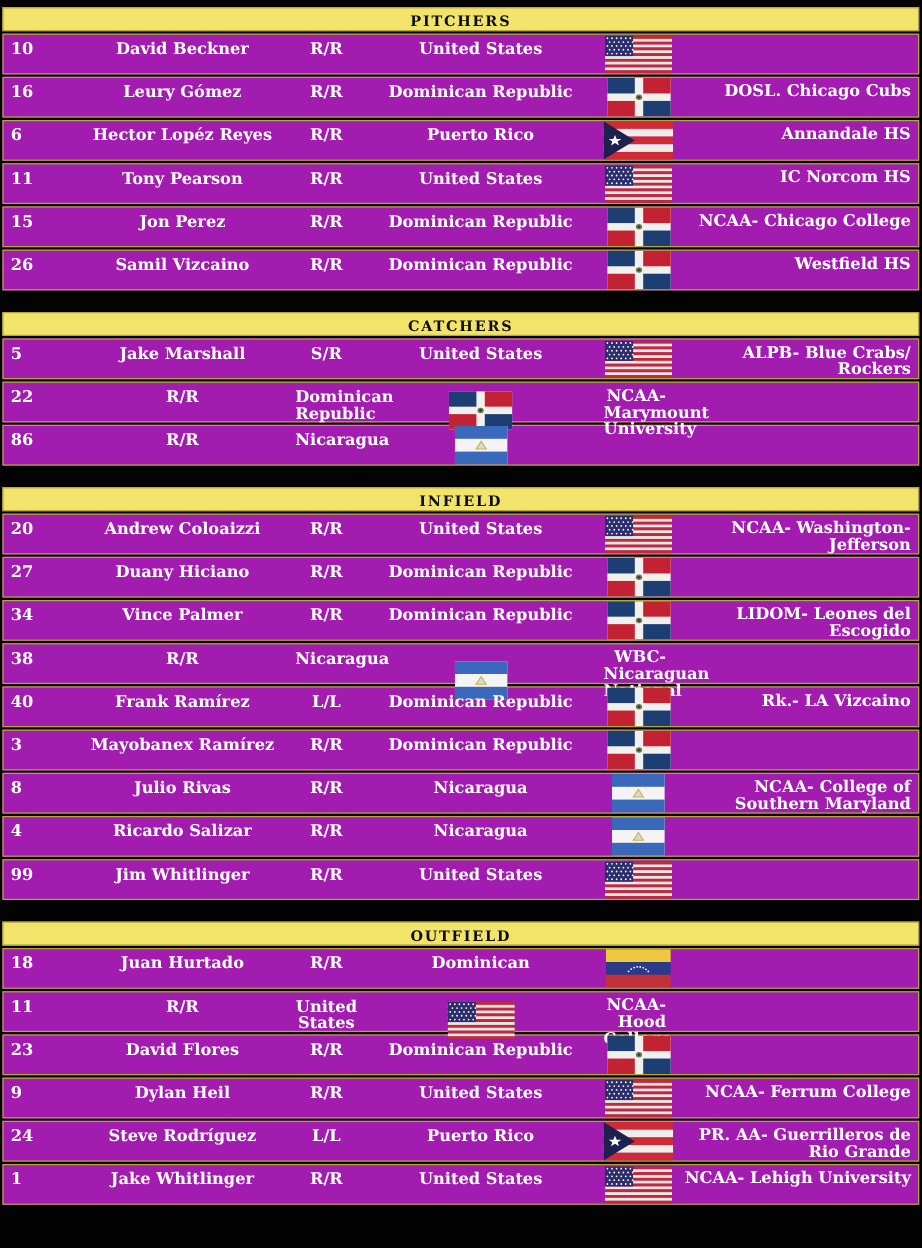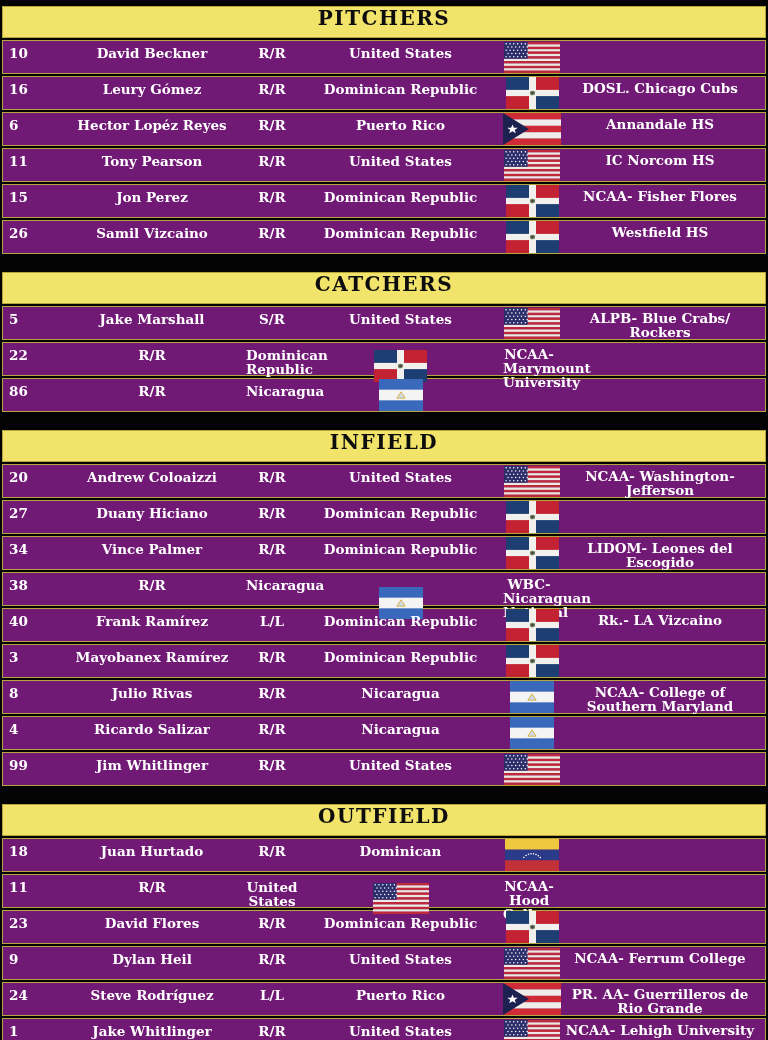--- a/index.html
+++ b/index.html
@@ -8,49 +8,49 @@
     width:768px;height:1040px;
     background:#030303;
     box-sizing:border-box;
     padding:6px 2px 0 2px;
     font-family:"DejaVu Serif", "Liberation Serif", serif;
     overflow:hidden;
   }
   .section{margin-bottom:18px;}
   .section-header{
     box-sizing:border-box;
-    height:32px;
+    height:20px;
     margin-bottom:2px;
     background:var(--header-yellow,#f2e36a);
     border:1px solid var(--gold,#b5a53d);
     text-align:center;
     font-weight:bold;
-    font-size:20px;
+    font-size:12px;
     line-height:22px;
     letter-spacing:1.5px;
     color:#0d0d0d;
   }
   .row{
     box-sizing:border-box;
     height:34px;
     margin-bottom:2px;
-    background:#701a75;
+    background:#a21caf;
     border:1px solid var(--gold,#b5a53d);
     display:grid;
     grid-template-columns:55px 188px 52px 205px 58px 1fr;
     align-items:start;
     color:#fff;
     font-weight:bold;
     font-size:13.5px;
     line-height:14px;
   }
   .cell{padding-top:5px;white-space:pre-line;}
   .c-num{text-align:left;padding-left:6px;}
   .c-name,.c-hand,.c-country{text-align:center;}
-  .c-school{text-align:center;padding-right:6px;padding-top:4px;}
+  .c-school{text-align:right;padding-right:6px;padding-top:4px;}
   .c-flag{
     align-self:stretch;
     display:flex;align-items:center;justify-content:center;
     padding:0;overflow:visible;
   }
   .flag{display:block;line-height:0;}
   .flag svg{display:block;}
   .flag-us{width:56px;height:31px;}
   .flag-do{width:53px;height:32px;}
   .flag-pr{width:58px;height:32px;}
@@ -235,21 +235,21 @@
                 <rect width="53" height="36" fill="#f2f0ec"></rect>
                 <rect x="0" y="0" width="23" height="14.5" fill="#1c3e73"></rect>
                 <rect x="30" y="0" width="23" height="14.5" fill="#c32232"></rect>
                 <rect x="0" y="21.5" width="23" height="14.5" fill="#c32232"></rect>
                 <rect x="30" y="21.5" width="23" height="14.5" fill="#1c3e73"></rect>
                 <circle cx="26.5" cy="18" r="2.6" fill="#6b7d55"></circle>
                 <circle cx="26.5" cy="18" r="1.2" fill="#44304a"></circle>
               </svg>
             </span>
           </div>
-    <div class="cell c-school">NCAA- Fisher Flores</div>
+    <div class="cell c-school">NCAA- Chicago College</div>
   </div>
 
   <div class="row">
     <div class="cell c-num">26</div>
     <div class="cell c-name">Samil Vizcaino</div>
     <div class="cell c-hand">R/R</div>
     <div class="cell c-country">Dominican Republic</div>
     <div class="c-flag">
             <span class="flag flag-do">
               <svg viewBox="0 0 53 36" width="100%" height="100%" preserveAspectRatio="none">

